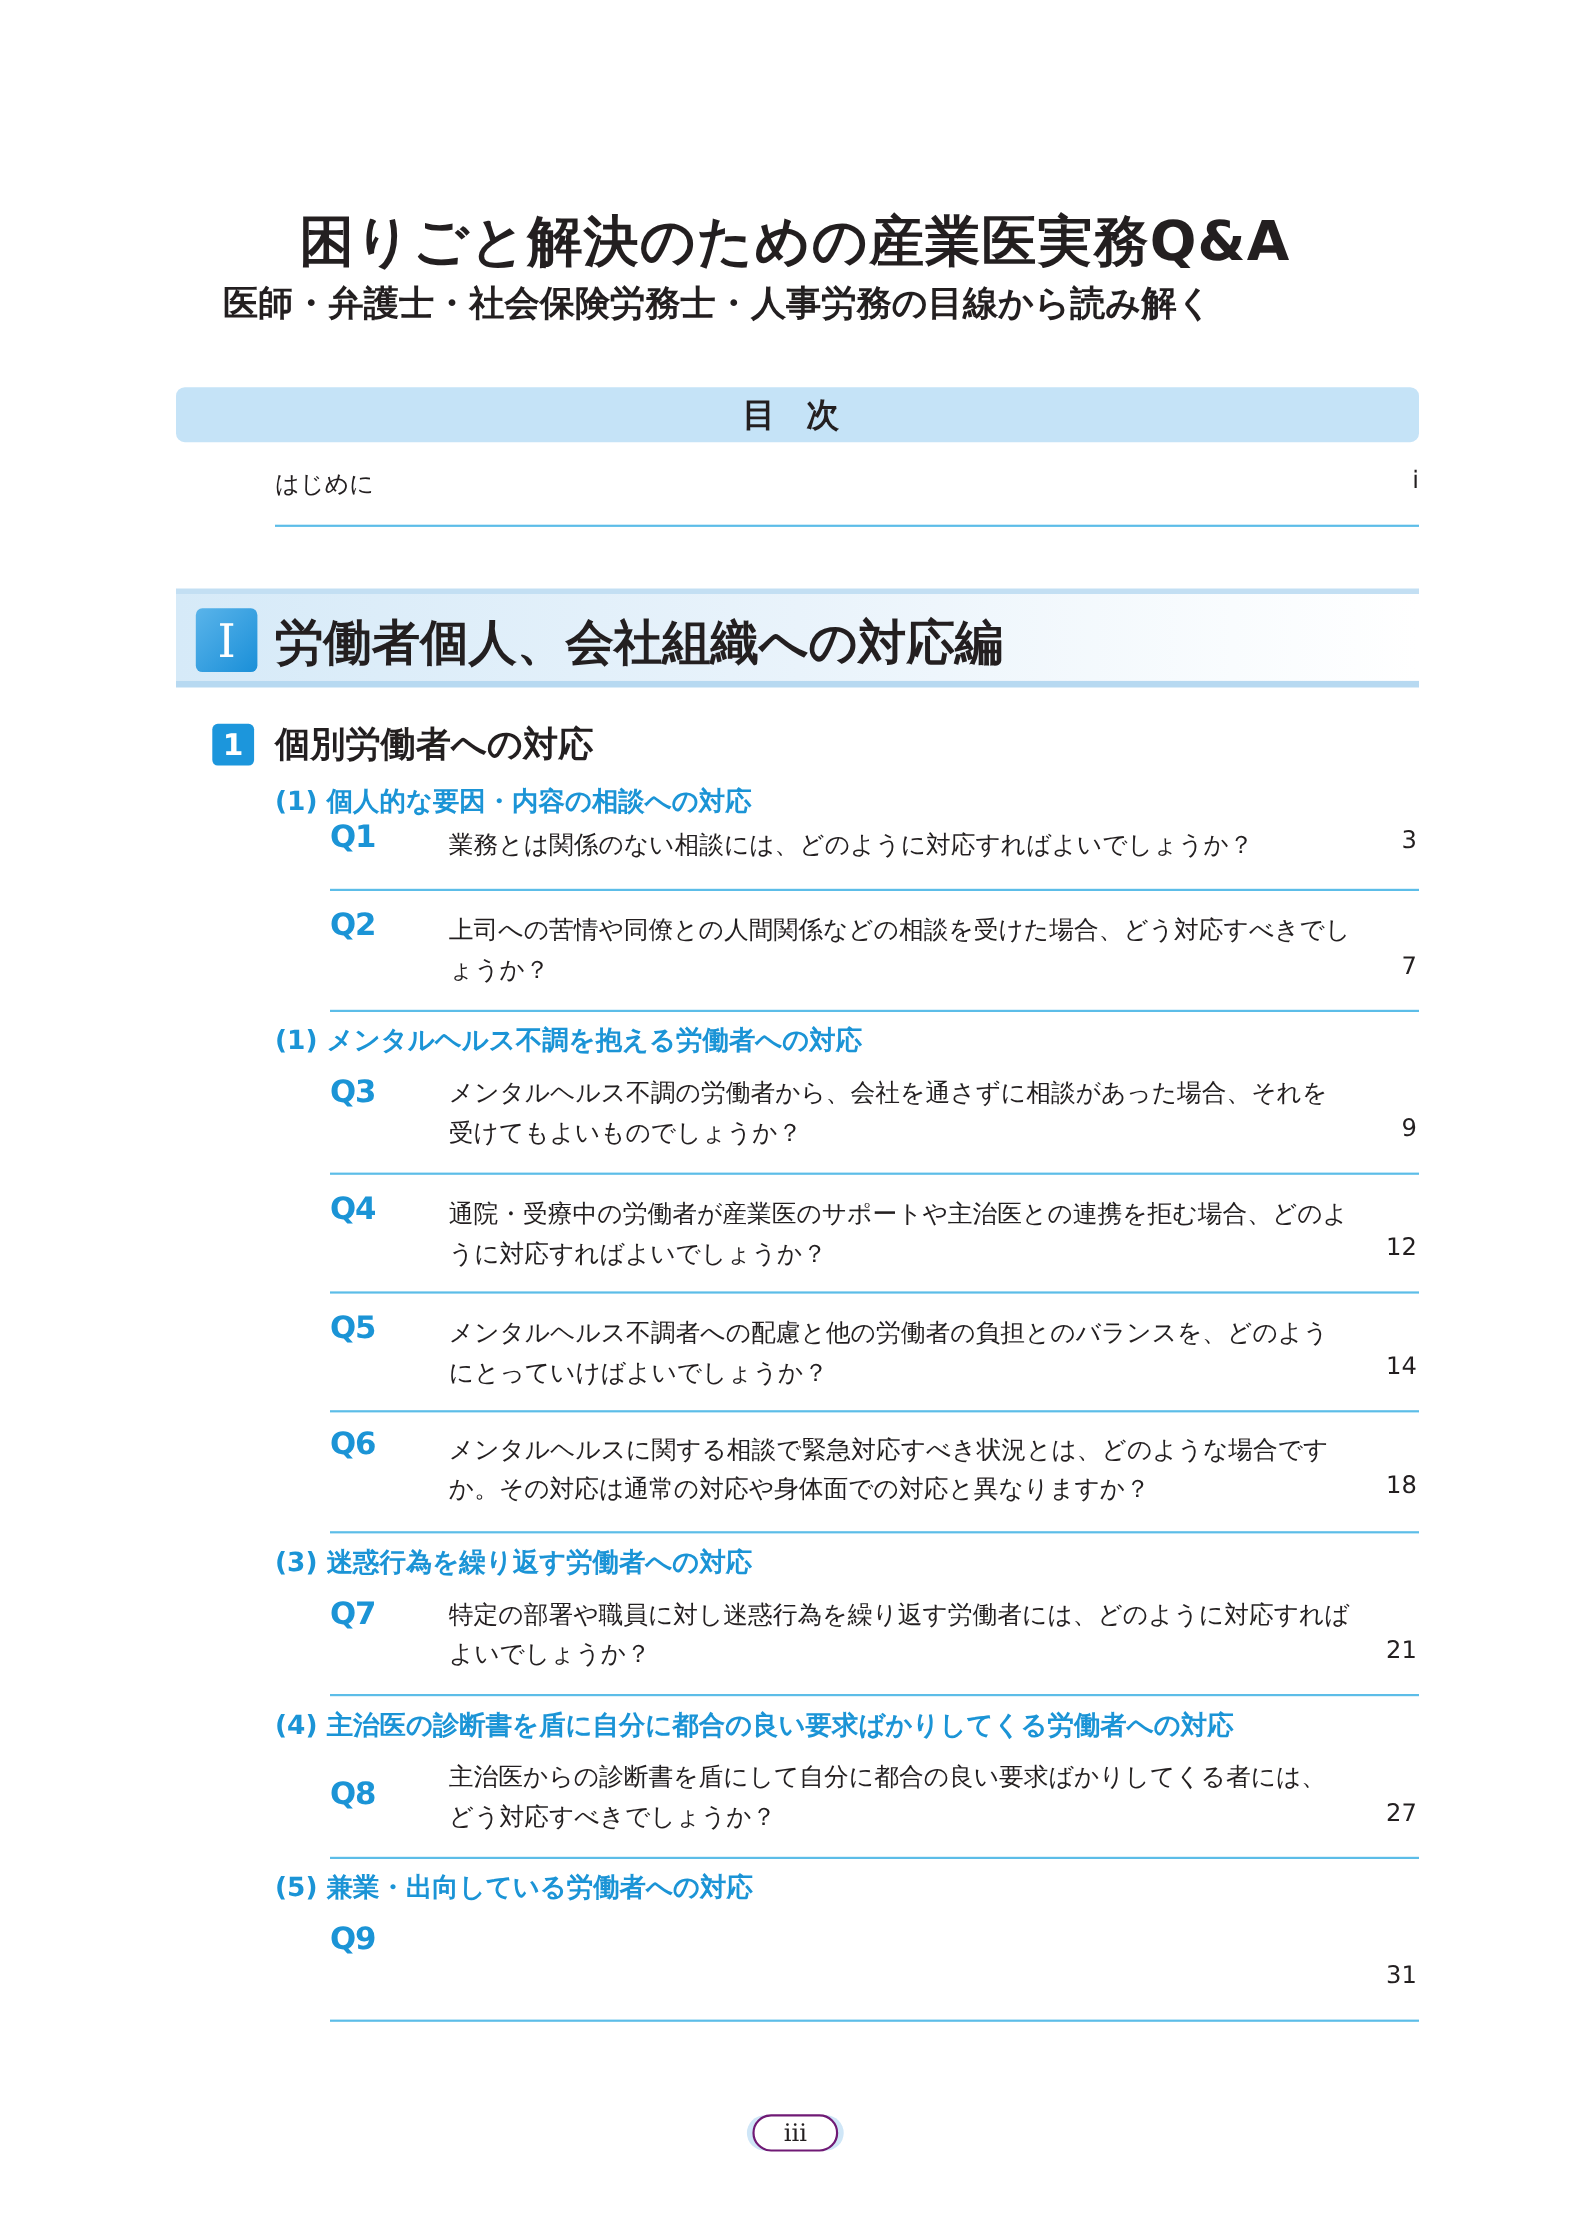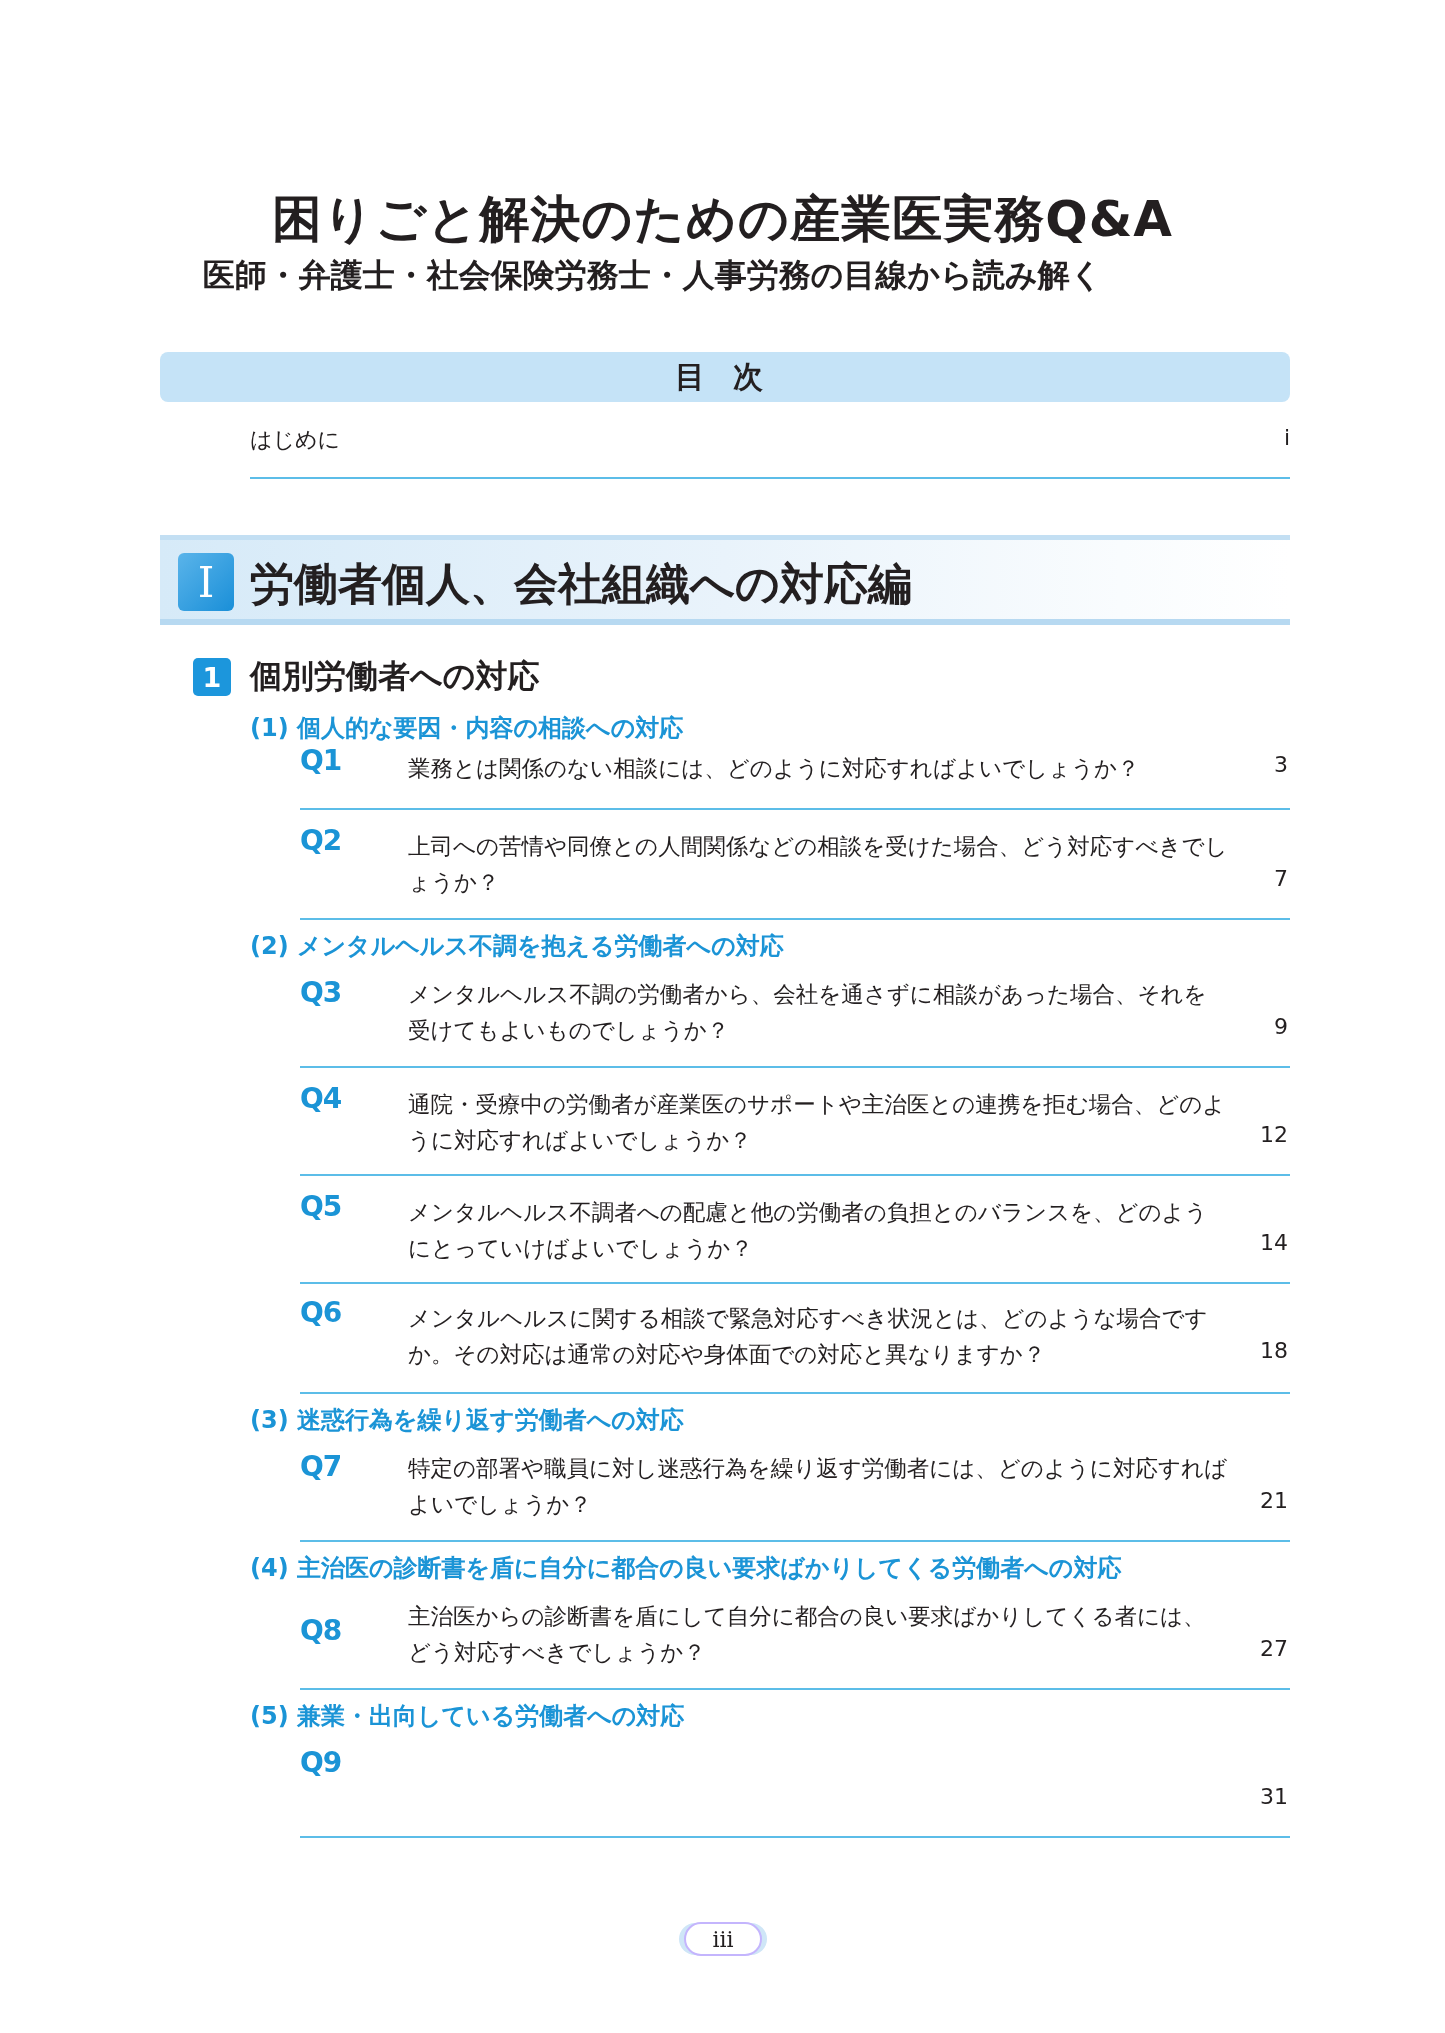--- a/index.html
+++ b/index.html
@@ -64,21 +64,21 @@
     position: absolute; left: 0; font-size: 28px; font-weight: bold; color: #1b94d6;
     letter-spacing: -1px;
   }
   .q-text {
     position: absolute; left: 108px; width: 820px; font-size: 22.5px; line-height: 36px; color: #231f20;
   }
   .q-page { position: absolute; right: 2px; font-size: 22px; color: #231f20; }
 
   .footer-page {
     left: 684px; top: 1922px; width: 78px; height: 34px; border-radius: 18px;
-    border: 2px solid #c4b5fd; background: #ffffff; box-sizing: border-box;
+    border: 2px solid #701a75; background: #ffffff; box-sizing: border-box;
     box-shadow: -6px 0 0 -1px #cfe6f7, 6px 0 0 -1px #cfe6f7;
     display: flex; align-items: center; justify-content: center;
     font-size: 22px; color: #231f20; font-family: "DejaVu Serif", "Liberation Serif", serif;
   }
 </style>
 </head>
 <body>
 
 <div class="abs title-main">困りごと解決のための産業医実務Q&amp;A</div>
 <div class="abs title-sub">医師・弁護士・社会保険労務士・人事労務の目線から読み解く</div>
@@ -106,21 +106,21 @@
   <span class="q-text" style="top:2px;">業務とは関係のない相談には、どのように対応すればよいでしょうか？</span>
   <span class="q-page" style="top:4px;">3</span>
 </div>
 
 <div class="abs q-row" style="top:810px;height:110px;">
   <span class="q-label" style="top:14px;">Q2</span>
   <span class="q-text" style="top:18px;">上司への苦情や同僚との人間関係などの相談を受けた場合、どう対応すべきでしょうか？</span>
   <span class="q-page" style="top:56px;">7</span>
 </div>
 
-<div class="abs subsec" style="top:930px;">(2) メンタルヘルス不調を抱える労働者への対応</div>
+<div class="abs subsec" style="top:930px;">(1) メンタルヘルス不調を抱える労働者への対応</div>
 
 <div class="abs q-row" style="top:968px;height:100px;">
   <span class="q-label" style="top:8px;">Q3</span>
   <span class="q-text" style="top:8px;">メンタルヘルス不調の労働者から、会社を通さずに相談があった場合、それを受けてもよいものでしょうか？</span>
   <span class="q-page" style="top:46px;">9</span>
 </div>
 
 <div class="abs q-row" style="top:1068px;height:108px;">
   <span class="q-label" style="top:14px;">Q4</span>
   <span class="q-text" style="top:18px;">通院・受療中の労働者が産業医のサポートや主治医との連携を拒む場合、どのように対応すればよいでしょうか？</span>

